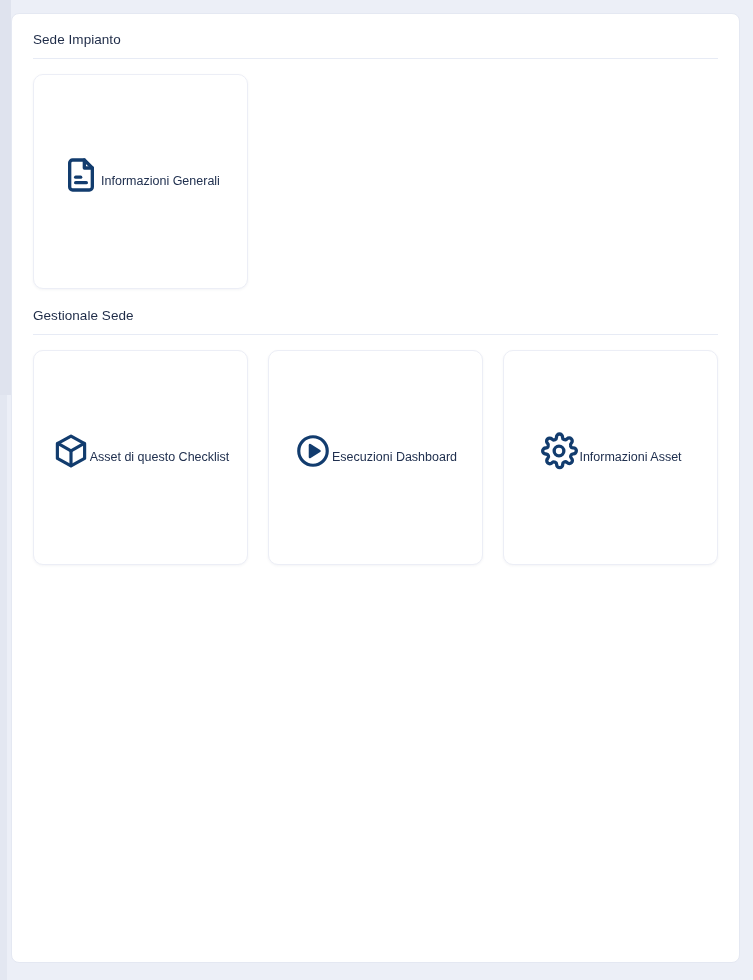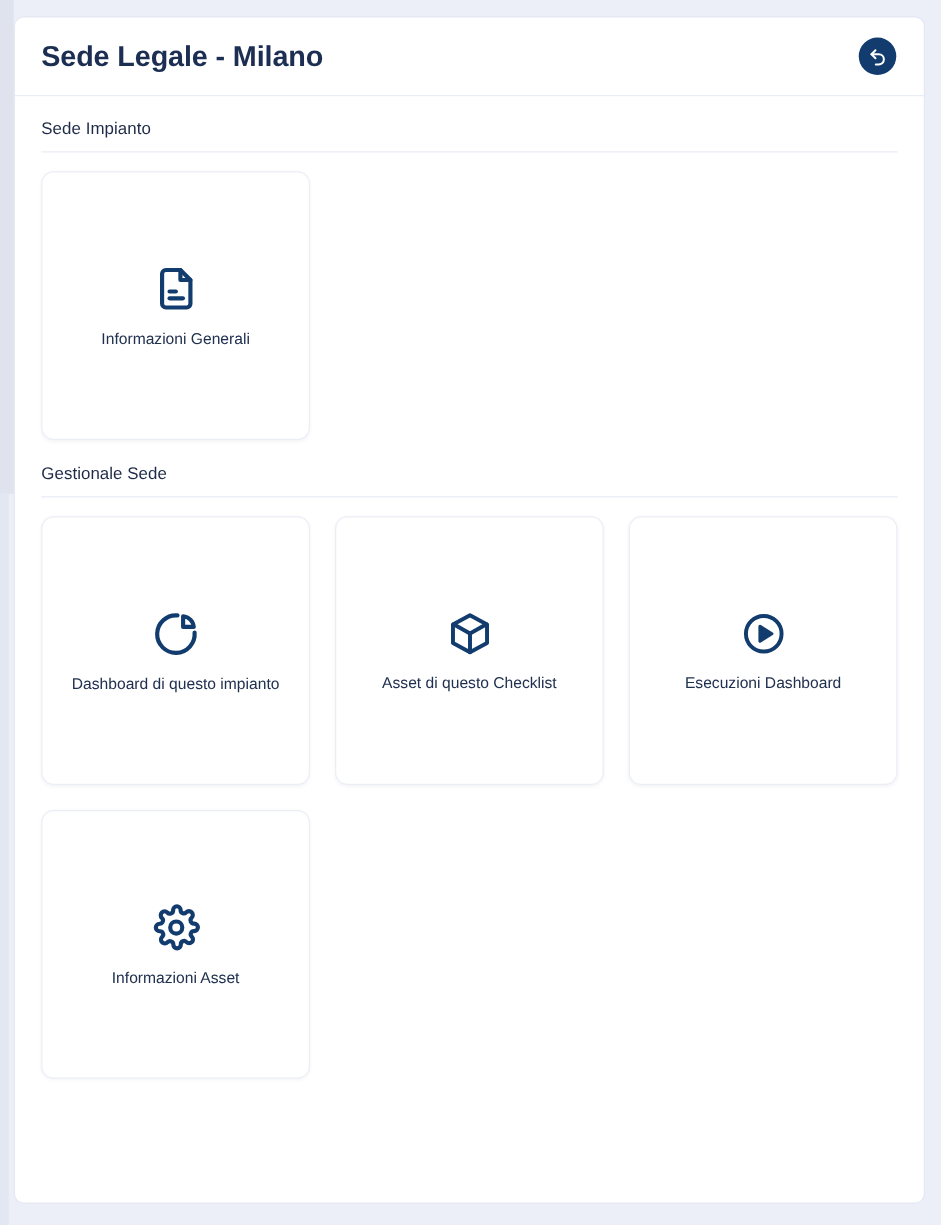--- a/index.html
+++ b/index.html
@@ -111,21 +111,20 @@
 
   .tile {
     width: 215px;
     height: 215px;
     background: #ffffff;
     border: 1px solid #eceef6;
     border-radius: 10px;
     box-shadow: 0 1px 3px rgba(40, 55, 100, 0.055);
     box-sizing: border-box;
     display: flex;
-    flex-direction: column;
     align-items: center;
     justify-content: center;
     cursor: pointer;
     padding: 0 8px;
   }
   .tile-icon {
     color: #123c6e;
     line-height: 0;
     margin-bottom: 13px;
   }
@@ -141,31 +140,20 @@
 </style>
 </head>
 <body>
 
 <div class="left-rail"></div>
 <div class="left-rail-lower"></div>
 <div class="right-rail"></div>
 
 <div class="panel">
 
-  <div class="panel-header">
-    <div class="page-title">Sede Legale - Milano</div>
-    <div class="back-button">
-      <span>
-        <svg width="17" height="17" viewBox="0 0 24 24" fill="none" stroke="#ffffff" stroke-width="2.3" stroke-linecap="round" stroke-linejoin="round">
-          <path d="M9 13.5 4.5 9 9 4.5"></path>
-          <path d="M4.5 9h8.2a5.8 5.8 0 0 1 0 11.6H9.4"></path>
-        </svg>
-      </span>
-    </div>
-  </div>
 
   <div class="panel-body">
 
     <div class="section section-dati">
       <div class="section-title">Sede Impianto</div>
       <div class="section-rule"></div>
       <div class="card-grid">
 
         <div class="tile">
           <div class="tile-icon">
@@ -180,29 +168,20 @@
         </div>
 
       </div>
     </div>
 
     <div class="section section-gestionale">
       <div class="section-title">Gestionale Sede</div>
       <div class="section-rule"></div>
       <div class="card-grid">
 
-        <div class="tile">
-          <div class="tile-icon">
-            <svg width="40" height="40" viewBox="0 0 24 24" fill="none" stroke="currentColor" stroke-width="2" stroke-linecap="round" stroke-linejoin="round">
-              <path d="M12.6 3.2A9 9 0 1 0 20.8 11.4"></path>
-              <path d="M15.3 3.6v5.1h5.1a5.6 5.6 0 0 0-5.1-5.1z"></path>
-            </svg>
-          </div>
-          <div class="tile-label">Dashboard di questo impianto</div>
-        </div>
 
         <div class="tile">
           <div class="tile-icon">
             <svg width="38" height="38" viewBox="0 0 24 24" fill="none" stroke="currentColor" stroke-width="2" stroke-linecap="round" stroke-linejoin="round">
               <path d="M12 2.6 20.6 7.3v9.4L12 21.4 3.4 16.7V7.3z"></path>
               <path d="M3.7 7.2 12 11.9l8.3-4.7"></path>
               <path d="M12 11.9v9.3"></path>
             </svg>
           </div>
           <div class="tile-label">Asset di questo Checklist</div>

